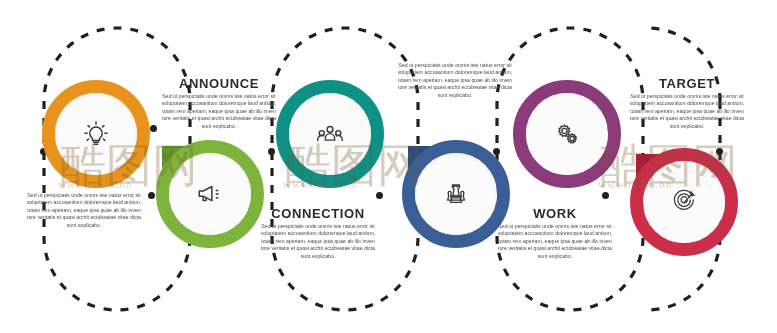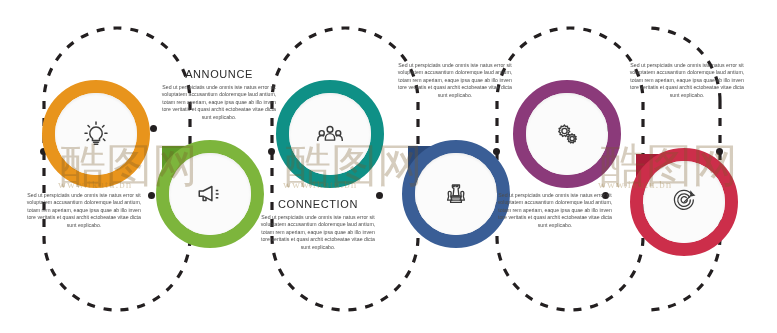--- a/index.html
+++ b/index.html
@@ -29,22 +29,22 @@
     position:absolute;left:13px;top:13px;width:82px;height:82px;border-radius:50%;
     background:#fbfbfb;
     box-shadow:inset 0 1px 3px rgba(0,0,0,.07);
     display:flex;align-items:center;justify-content:center;
   }
   .inner svg{display:block;}
 
   
   .txt{position:absolute;width:118px;text-align:center;}
   .ttl{
-    font-size:11px;font-weight:normal;color:#2b2b2b;letter-spacing:.6px;
-    margin:7px 0 4px 0;line-height:11px;
+    font-size:13px;font-weight:bold;color:#2b2b2b;letter-spacing:.6px;
+    margin:16px 0 4px 0;line-height:11px;
   }
   .body{
     font-size:5.2px;line-height:7.4px;color:#4d4d4d;margin:0;
     text-align:center;
   }
 
   
   .dot{position:absolute;width:7px;height:7px;border-radius:50%;background:#231f20;}
 
   
@@ -197,26 +197,28 @@
       <div class="inner">
         <svg width="30" height="30" viewBox="0 0 24 24" fill="none" stroke="#3b3b3b" stroke-width="1.1" stroke-linejoin="round">
           <circle cx="10" cy="9.6" r="2.1"></circle>
           <path d="M10 4.8l.8 1.3 1.5-.4.2 1.5 1.5.4-.7 1.4.9 1.2-1.3.8.3 1.5-1.5.1-.6 1.4-1.3-.8-1.3.8-.6-1.4-1.5-.1.3-1.5-1.3-.8.9-1.2-.7-1.4 1.5-.4.2-1.5 1.5.4z"></path>
           <circle cx="16.1" cy="15.7" r="1.7"></circle>
           <path d="M16.1 11.9l.7 1 1.2-.3.1 1.2 1.2.3-.6 1.1.7 1-1 .6.2 1.2-1.2.1-.5 1.1-1-.6-1 .6-.5-1.1-1.2-.1.2-1.2-1-.6.7-1-.6-1.1 1.2-.3.1-1.2 1.2.3z"></path>
         </svg>
       </div>
     </div>
     <div class="txt" style="left:496px;top:192px;">
+      <p class="ttl">WORK</p>
       <p class="body">Sed ut perspiciatis unde omnis iste natus error sit voluptatem accusantium doloremque laud antium, totam rem aperiam, eaque ipsa quae ab illo inven tore veritatis et quasi archit ectobeatae vitae dicta sunt explicabo.</p>
     </div>
   </div>
 
   <div class="step">
     <div class="txt" style="left:628px;top:62px;">
+      <p class="ttl">TARGET</p>
       <p class="body">Sed ut perspiciatis unde omnis iste natus error sit voluptatem accusantium doloremque laud antium, totam rem aperiam, eaque ipsa quae ab illo inven tore veritatis et quasi archit ectobeatae vitae dicta sunt explicabo.</p>
     </div>
     <div class="pin" style="left:630px;top:148px;">
       <svg class="tail" viewBox="0 0 56 56" style="left:50%;top:50%;margin-left:-54px;margin-top:-54px;">
         <path d="M 6 50 L 6 6 L 50 6 Z" fill="#A91D38"></path>
       </svg>
       <div class="ring" style="border:13px solid #CC2E4A;"></div>
       <div class="inner">
         <svg width="28" height="28" viewBox="0 0 24 24" fill="none" stroke="#3b3b3b" stroke-width="1.1" stroke-linecap="round">
           <path d="M18.6 5.6A8.1 8.1 0 1 0 20 10.1"></path>

